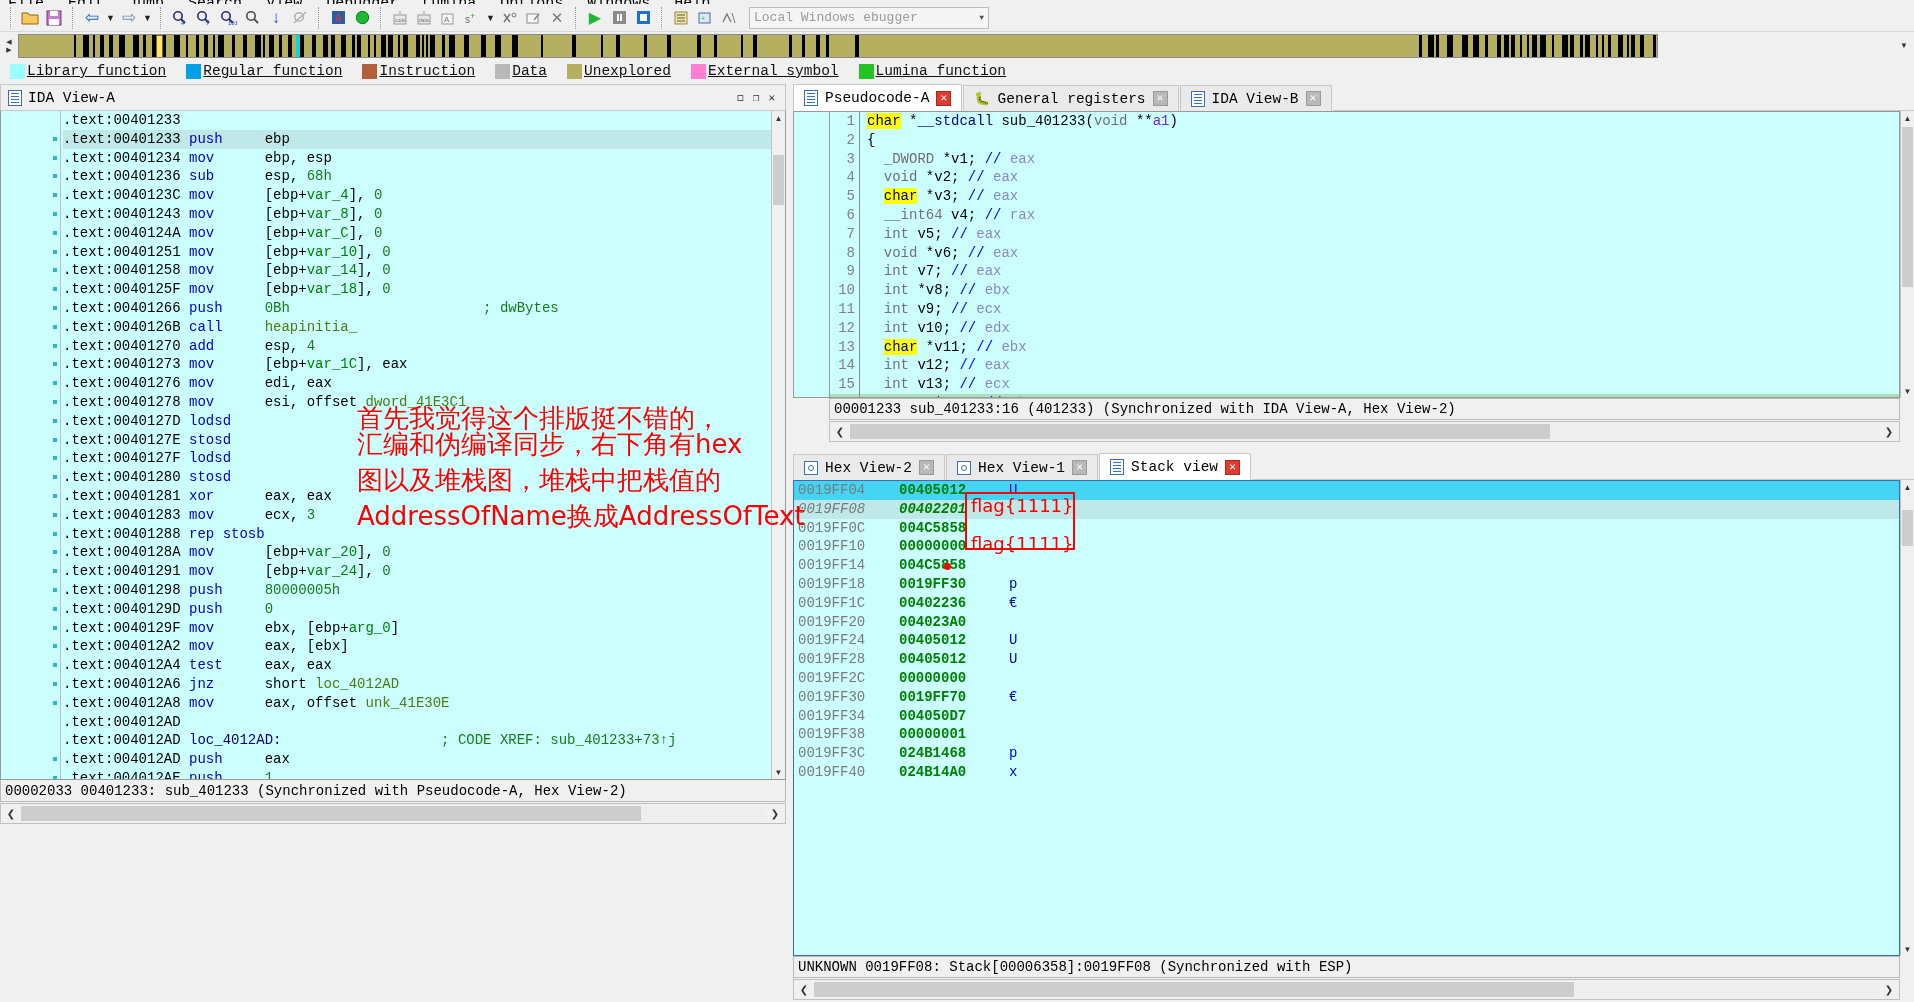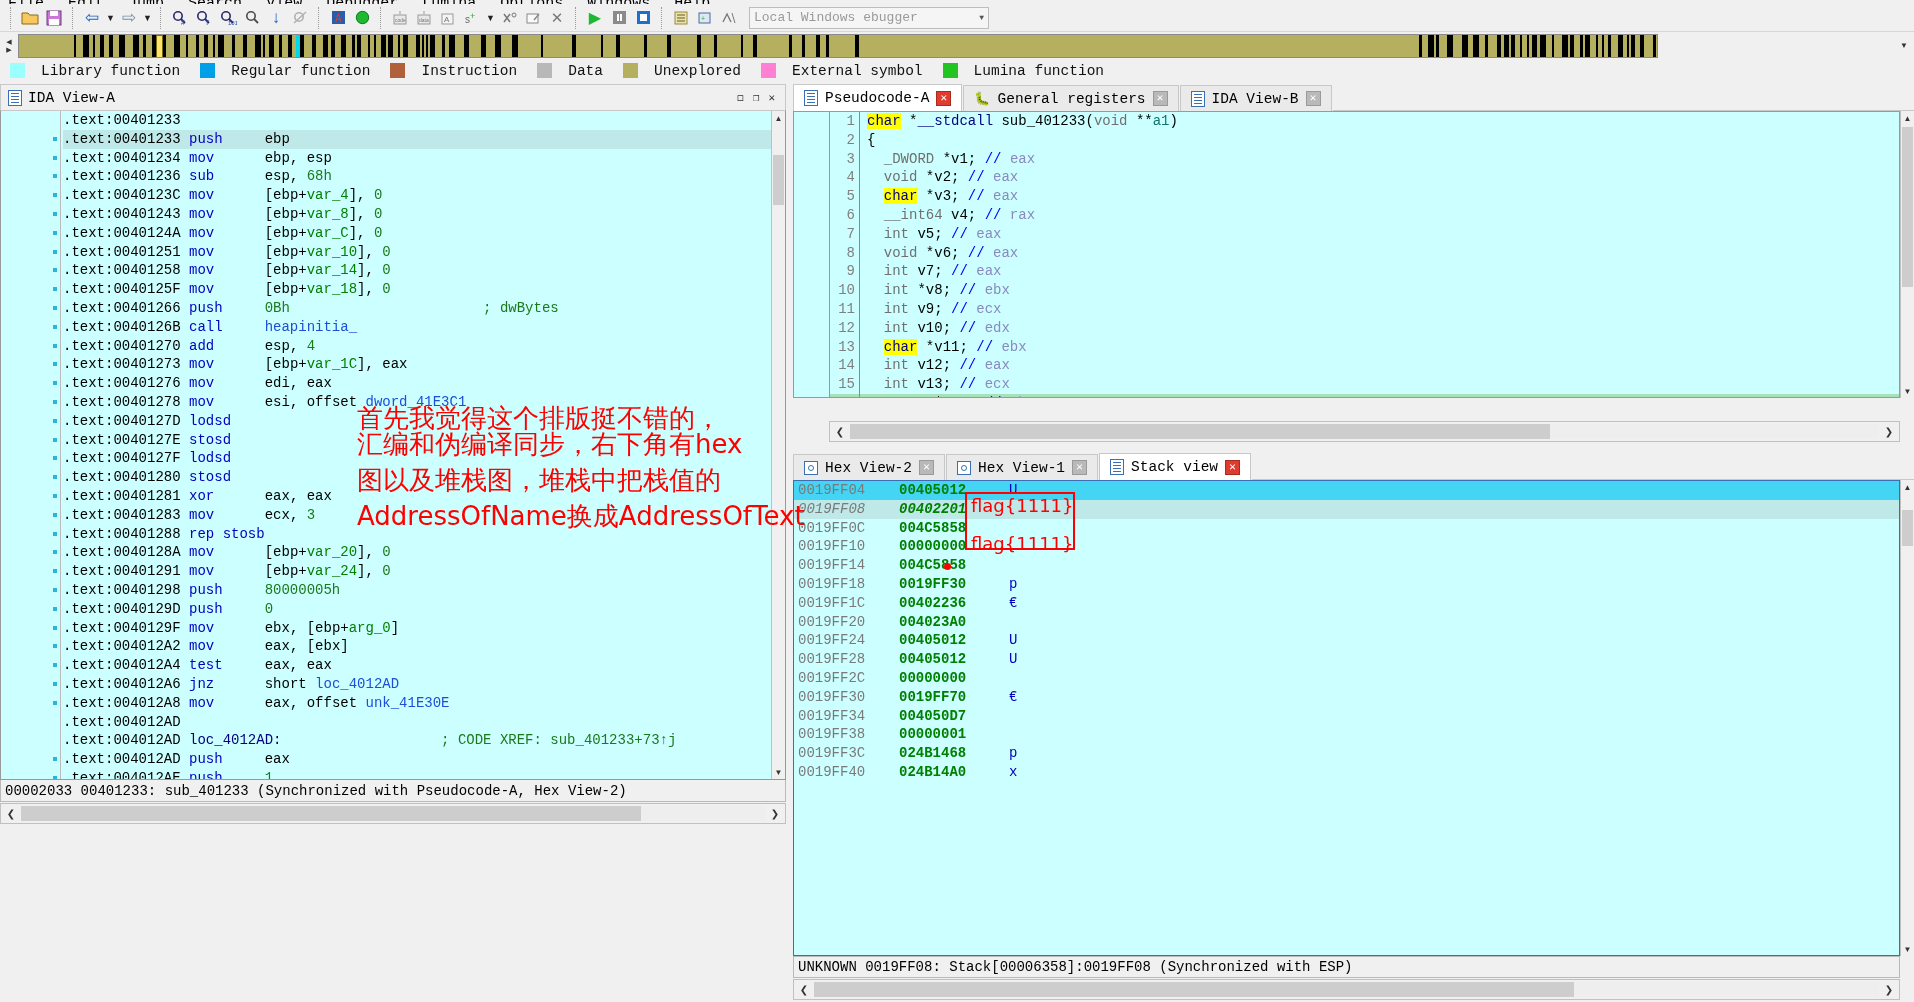--- a/index.html
+++ b/index.html
@@ -68,21 +68,21 @@
     position: absolute; width: 7px; height: 24px; top: 0;
     background: #ffe46b; border: 1px solid #7a6a10;
   }
 
   
   .legend {
     position: absolute; top: 60px; left: 0; width: 1914px; height: 22px;
     display: flex; align-items: center; gap: 4px; padding-left: 10px;
     font-family: "Liberation Mono", monospace; font-size: 14.5px; color: #111;
   }
-  .legend .item { display: flex; gap: 16px; margin-right: 16px; }
+  .legend .item { display: flex; align-items: center; gap: 2px; margin-right: 16px; text-decoration: underline; }
   .legend .sw { width: 15px; height: 15px; display: inline-block; }
 
   
   .panel { position: absolute; background: #f0f0f0; }
   .panel-title {
     height: 26px; background: #f0f0f0;
     display: flex; align-items: center; padding: 0 4px;
     font-family: "Liberation Mono", monospace; font-size: 14.5px; color: #000;
     border: 1px solid #c8c8c8; border-bottom: none;
   }
@@ -138,21 +138,21 @@
     position: absolute; left: 52px; width: 4px; height: 4px;
     background: #2bb5d8;
   }
   .disasm-lines { position: absolute; left: 62px; top: 0; right: 14px; bottom: 0; }
   .dline { height: 18.8px; position: relative; }
   .dline.sel { background: #bfe8e8; }
   .c-addr { color: #000; }
   .c-mn   { color: #0000c0; }
   .c-num  { color: #1a7a1a; }
   .c-var  { color: #007f00; }
-  .c-call { color: #1d4ed8; }
+  .c-call { color: #4d7c0f; }
   .c-cmt  { color: #1a7a1a; }
   .c-loc  { color: #000080; }
 
   .vscroll {
     position: absolute; right: 0; top: 0; width: 14px; bottom: 0;
     background: #f0f0f0; border-left: 1px solid #c0c0c0;
   }
   .vscroll .up, .vscroll .dn {
     position: absolute; left: 0; width: 13px; height: 14px;
     display: flex; align-items: center; justify-content: center;
@@ -190,21 +190,21 @@
     width: 30px; text-align: right; padding-right: 4px;
     color: #808080; border-right: 1px solid #8a8a8a; margin-right: 7px;
   }
   .pline.cur { background: #a8e0b8; }
   .pk-kw   { color: #000080; }
   .pk-hl   { background: #ffff00; color: #000080; }
   .pk-fn   { color: #000000; }
   .pk-cmt  { color: #0000ff; }
   .pk-reg  { color: #8a8ac0; }
   .pk-ty   { color: #707070; }
-  .pk-pn   { color: #0f766e; }
+  .pk-pn   { color: #6d28d9; }
   .pseudo-left-strip {
     position: absolute; left: 0; top: 27px; width: 36px; bottom: 54px;
     background: #ccffff; border: 1px solid #999; border-right: none;
   }
   .pseudo-status {
     position: absolute; left: 36px; right: 14px; bottom: 32px; height: 22px;
     background: #f0f0f0; border: 1px solid #b9b9b9;
     font-family: "Liberation Mono", monospace; font-size: 14px;
     display: flex; align-items: center; padding-left: 4px;
   }
@@ -636,20 +636,23 @@
         </div>
         <div class="tab">
           <span class="docicon"></span>
           <span>IDA View-B</span>
           <span class="closebox">✕</span>
         </div>
         <div class="tab-filler"></div>
       </div>
     <div class="pseudo-left-strip"></div>
     <div class="pseudo-body code" id="pcode"><div class="pline"><span class="ln">1</span><span><span class="pk-hl">char</span> *<span class="pk-kw">__stdcall</span> <span class="pk-fn">sub_401233</span>(<span class="pk-ty">void</span> **<span class="pk-pn">a1</span>)</span></div><div class="pline"><span class="ln">2</span><span>{</span></div><div class="pline"><span class="ln">3</span><span>  <span class="pk-ty">_DWORD</span> *v1; <span class="pk-cmt">//</span> <span class="pk-reg">eax</span></span></div><div class="pline"><span class="ln">4</span><span>  <span class="pk-ty">void</span> *v2; <span class="pk-cmt">//</span> <span class="pk-reg">eax</span></span></div><div class="pline"><span class="ln">5</span><span>  <span class="pk-hl">char</span> *v3; <span class="pk-cmt">//</span> <span class="pk-reg">eax</span></span></div><div class="pline"><span class="ln">6</span><span>  <span class="pk-ty">__int64</span> v4; <span class="pk-cmt">//</span> <span class="pk-reg">rax</span></span></div><div class="pline"><span class="ln">7</span><span>  <span class="pk-ty">int</span> v5; <span class="pk-cmt">//</span> <span class="pk-reg">eax</span></span></div><div class="pline"><span class="ln">8</span><span>  <span class="pk-ty">void</span> *v6; <span class="pk-cmt">//</span> <span class="pk-reg">eax</span></span></div><div class="pline"><span class="ln">9</span><span>  <span class="pk-ty">int</span> v7; <span class="pk-cmt">//</span> <span class="pk-reg">eax</span></span></div><div class="pline"><span class="ln">10</span><span>  <span class="pk-ty">int</span> *v8; <span class="pk-cmt">//</span> <span class="pk-reg">ebx</span></span></div><div class="pline"><span class="ln">11</span><span>  <span class="pk-ty">int</span> v9; <span class="pk-cmt">//</span> <span class="pk-reg">ecx</span></span></div><div class="pline"><span class="ln">12</span><span>  <span class="pk-ty">int</span> v10; <span class="pk-cmt">//</span> <span class="pk-reg">edx</span></span></div><div class="pline"><span class="ln">13</span><span>  <span class="pk-hl">char</span> *v11; <span class="pk-cmt">//</span> <span class="pk-reg">ebx</span></span></div><div class="pline"><span class="ln">14</span><span>  <span class="pk-ty">int</span> v12; <span class="pk-cmt">//</span> <span class="pk-reg">eax</span></span></div><div class="pline"><span class="ln">15</span><span>  <span class="pk-ty">int</span> v13; <span class="pk-cmt">//</span> <span class="pk-reg">ecx</span></span></div><div class="pline cur"><span class="ln">16</span><span>  <span class="pk-ty">_BYTE</span> *v14; <span class="pk-cmt">//</span> <span class="pk-reg">ebx</span></span></div></div>
+    <div class="pseudo-status">
+      <span>00001233 sub_401233:16 (401233) (Synchronized with IDA View-A, Hex View-2)</span>
+    </div>
     <div class="pseudo-hscroll">
       <div class="lf" style="width:20px;height:19px;display:flex;align-items:center;justify-content:center;font-size:10px;color:#333;">❮</div>
       <div class="track" style="flex:1;height:15px;background:#eee;position:relative;">
         <div class="thumb" style="position:absolute;left:0;top:0;height:15px;width:700px;background:#cdcdcd;"></div>
       </div>
       <div class="rt" style="width:20px;height:19px;display:flex;align-items:center;justify-content:center;font-size:10px;color:#333;">❯</div>
     </div>
     <div class="vscroll" style="right:0;top:27px;bottom:54px;">
       <div class="up">▲</div>
       <div class="thumb" style="top:16px;height:160px;"></div>

